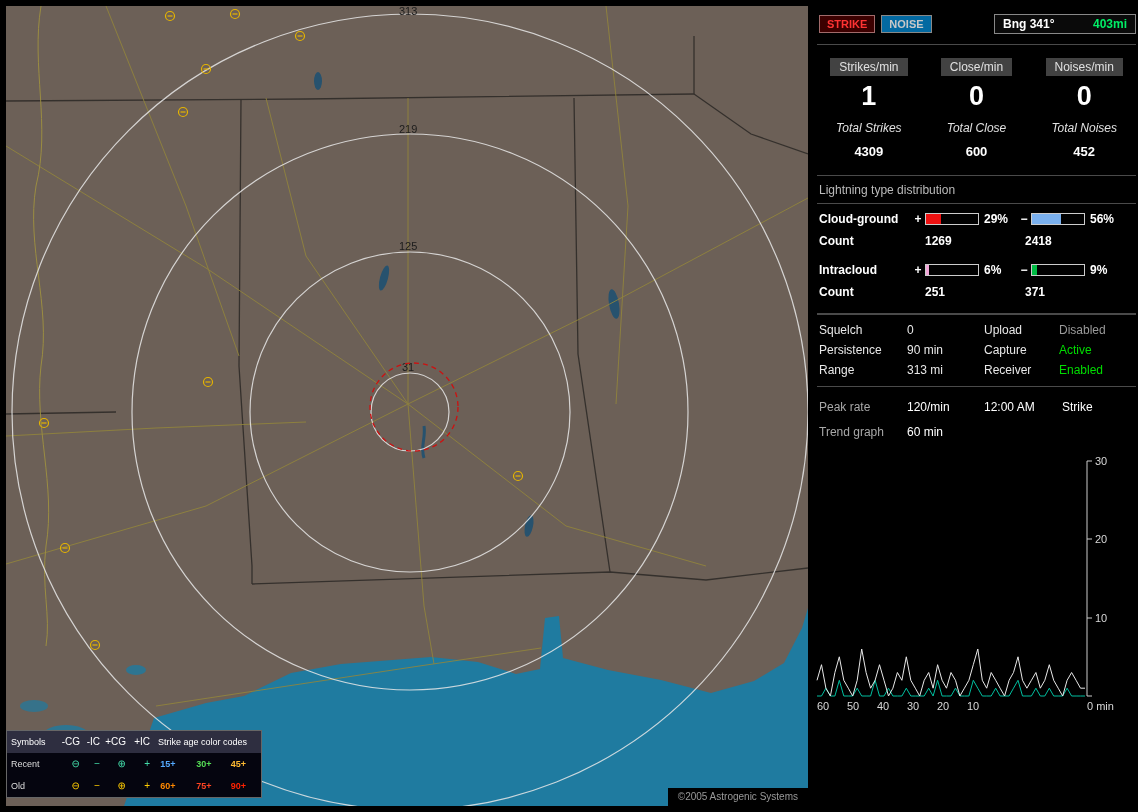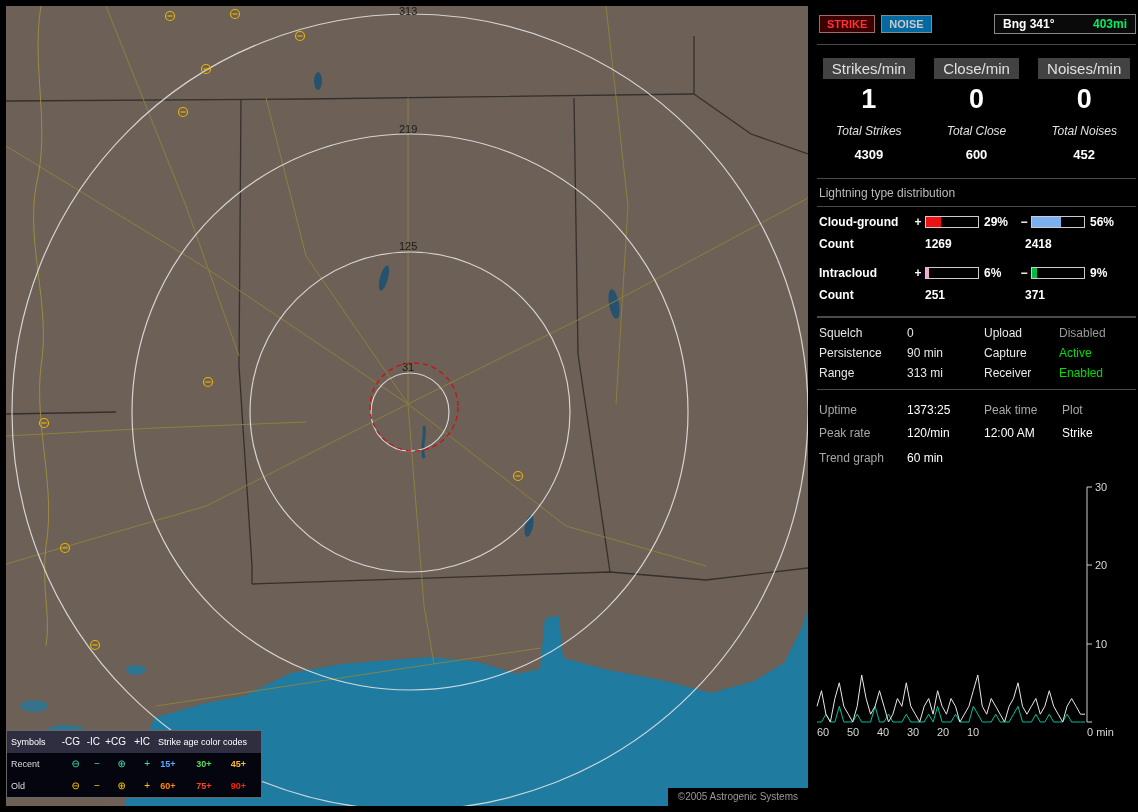--- a/index.html
+++ b/index.html
@@ -33,21 +33,21 @@
   .btn { font-weight:bold; font-size:11px; padding:2px 7px; border:1px solid #888; cursor:default; }
   .btn-strike { background:#3c0000; color:#ff3333; border-color:#a06a6a; }
   .btn-noise  { background:#0369a1; color:#c8c8c8; }
   .bearing-box { margin-left:auto; border:1px solid #888; background:#0a0a0a; display:flex;
                  justify-content:space-between; padding:2px 8px; font-weight:bold; width:124px; font-size:12px;}
   .bng { color:#fff; }
   .dist-mi { color:#00ee66; }
 
   .rates { display:flex; margin-top:13px; }
   .rate-col { flex:1; text-align:center; }
-  .chip { display:inline-block; background:#424242; color:#e0e0e0; font-size:15px;
+  .chip { display:inline-block; background:#424242; color:#e0e0e0; font-size:12px;
           padding:2px 9px; }
   .big { font-size:27px; font-weight:bold; margin-top:5px; color:#fff; }
 
   .totals { display:flex; margin-top:9px; }
   .tot-col { flex:1; text-align:center; }
   .tot-label { color:#e0e0e0; font-size:12px;font-style:italic; }
   .tot-value { font-weight:bold; margin-top:9px; font-size:13px; }
 
   .sp16 { margin-top:16px; }
   .dist-title { color:#bbb; margin:7px 4px 6px 4px; }
@@ -311,26 +311,20 @@
         <span>313 mi</span>
         <span>Receiver</span>
         <span style="color: rgb(0, 221, 0);">Enabled</span>
       </div>
     </div>
 
     <div class="hr"></div>
 
     <div class="stats">
       <div class="stat-row">
-        <span class="lbl">Uptime</span>
-        <span class="val">1373:25</span>
-        <span class="lbl">Peak time</span>
-        <span class="lbl">Plot</span>
-      </div>
-      <div class="stat-row">
         <span class="lbl">Peak rate</span>
         <span class="val">120/min</span>
         <span class="val">12:00 AM</span>
         <span class="val">Strike</span>
       </div>
     </div>
 
     <div class="trendrow">
       <span class="lbl">Trend graph</span>
       <span class="val">60 min</span>

